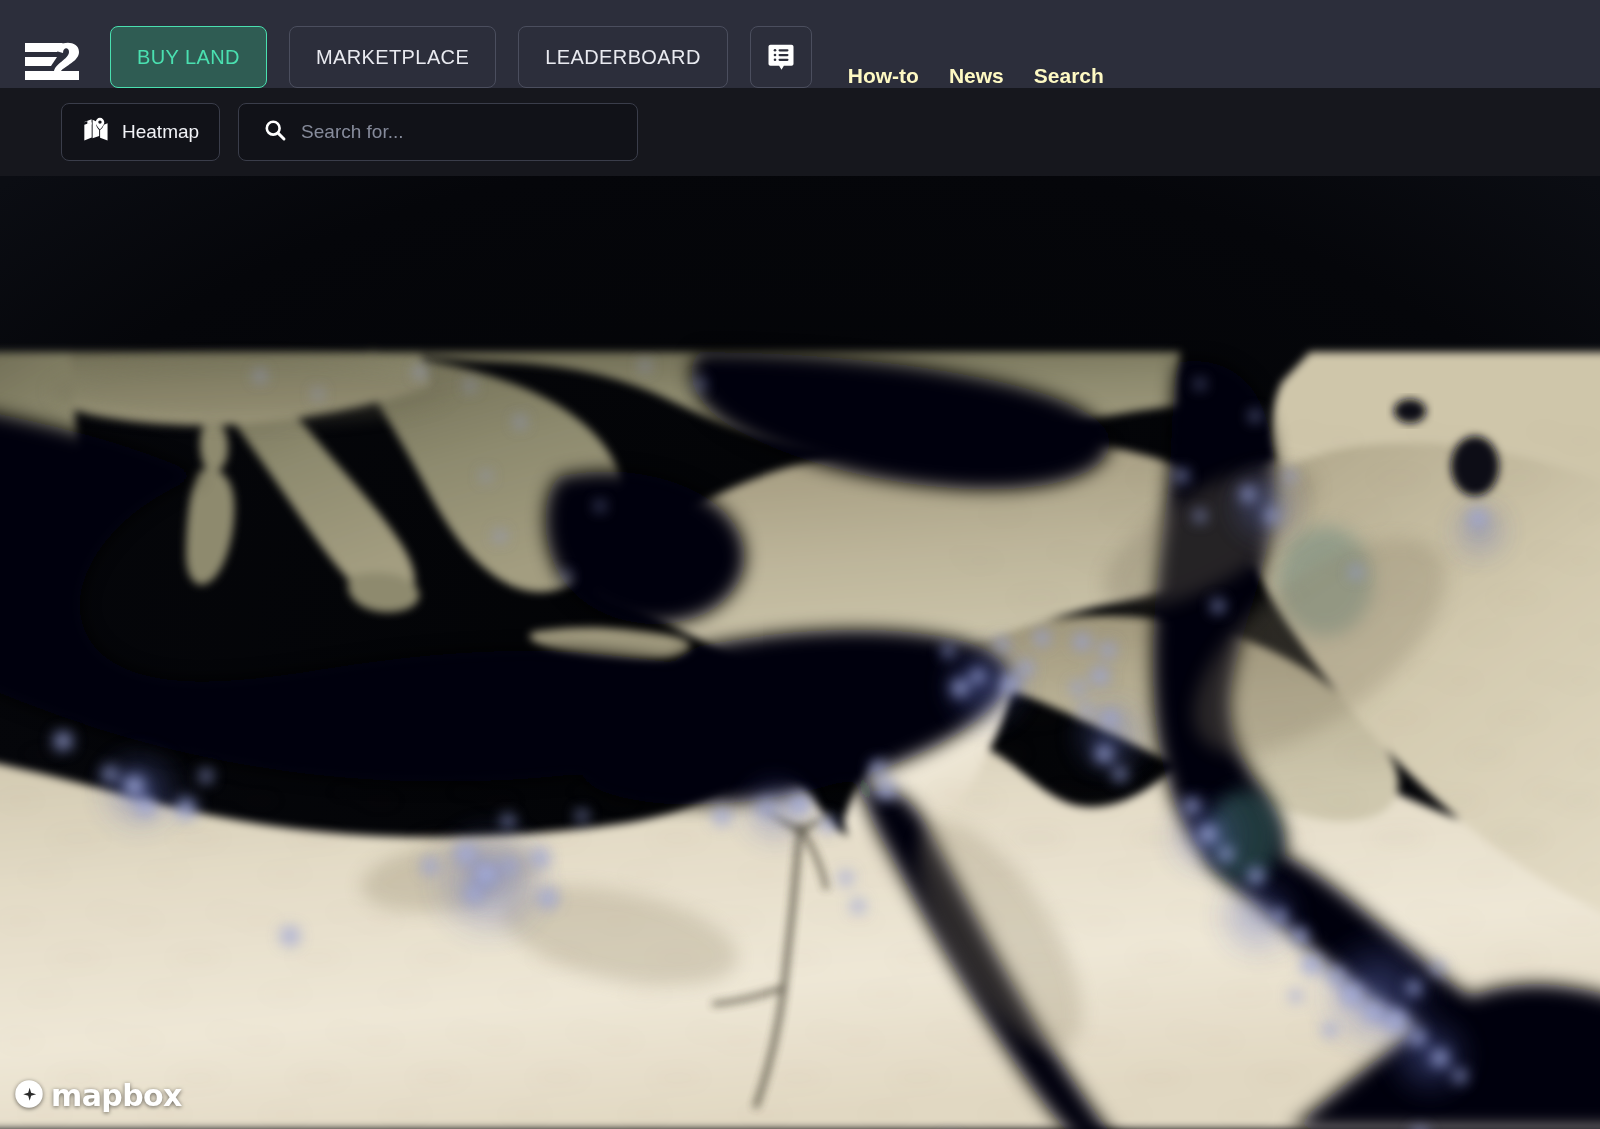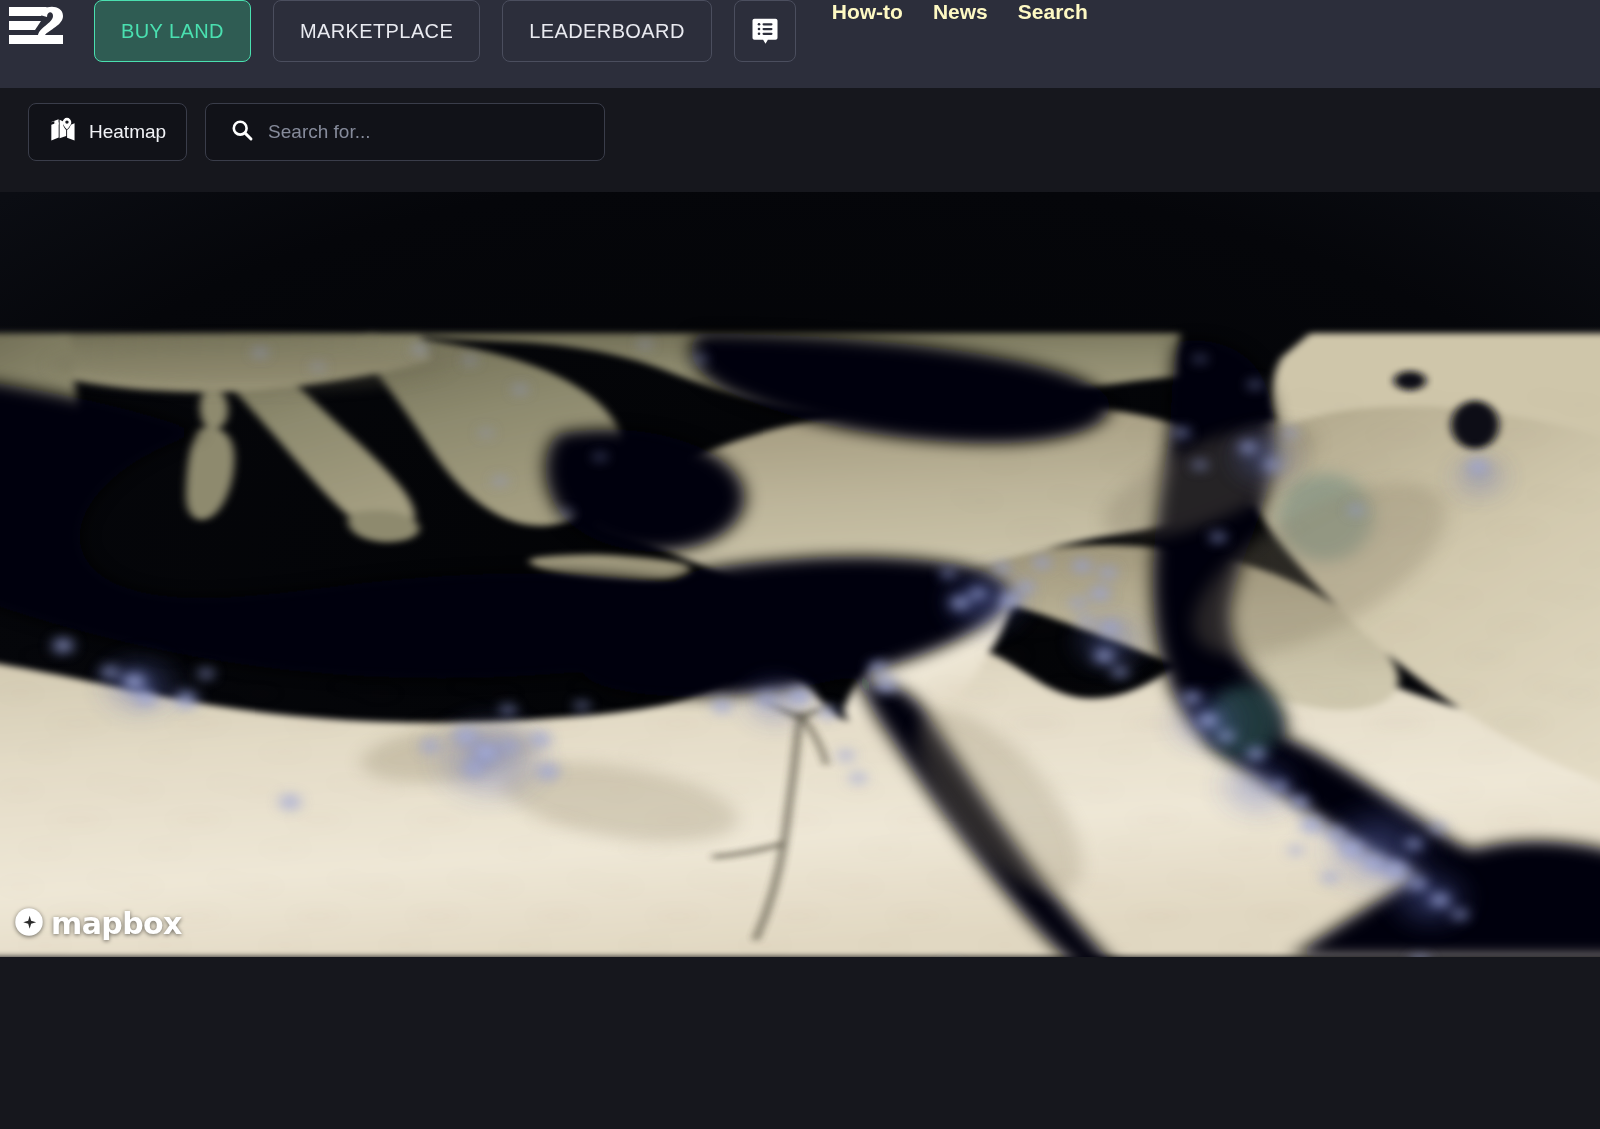--- a/index.html
+++ b/index.html
@@ -12,22 +12,22 @@
     font-family: "Liberation Sans", sans-serif;
   }
 
   #app { position: relative; width: 1600px; height: 1129px; }
 
   
   .topnav {
     position: absolute; left: 0; top: 0;
     width: 1600px; height: 88px;
     background: #2c2e3b;
-    display: flex; align-items: flex-start;
-    padding-left: 6px;
+    display: flex; align-items: flex-end;
+    padding-left: 22px;
     z-index: 30;
   }
   .logo {
     width: 62px; height: 52px;
     display: flex; align-items: center; justify-content: center;
     margin-right: 26px;
     flex: 0 0 auto;
   }
   .logo svg { display: block; }
 
@@ -72,20 +72,21 @@
   .heatmap-btn {
     height: 58px;
     min-width: 148px;
     border: 1px solid #3a3d4a;
     border-radius: 8px;
     background: #111218;
     display: flex; align-items: center; gap: 12px;
     padding: 0 20px;
     cursor: pointer;
     margin-right: 18px;
+    margin-left: 33px;
   }
   .heatmap-btn .lbl { color: #f2f3f7; font-size: 19px; white-space: nowrap; }
 
   .searchbox {
     height: 58px;
     width: 400px;
     border: 1px solid #3a3d4a;
     border-radius: 8px;
     background: #111218;
     display: flex; align-items: center; gap: 14px;
@@ -94,22 +95,22 @@
   .searchbox input {
     flex: 1 1 auto;
     background: transparent; border: 0; outline: none;
     color: #e6e8ee; font-size: 19px;
     font-family: "Liberation Sans", sans-serif;
   }
   .searchbox input::placeholder { color: #868b9b; }
 
   
   .map {
-    position: absolute; left: 0; top: 192px;
-    width: 1600px; height: 765px;
+    position: absolute; left: 0; top: 176px;
+    width: 1600px; height: 953px;
     overflow: hidden;
     background: #0a0a0c;
     cursor: grab;
     text-align: center;
   }
   .map-canvas { position: absolute; inset: 0; }
   .map-canvas svg { display: block; width: 100%; height: 100%; }
 
   .mapbox-logo {
     position: absolute; left: 14px; bottom: 16px;

